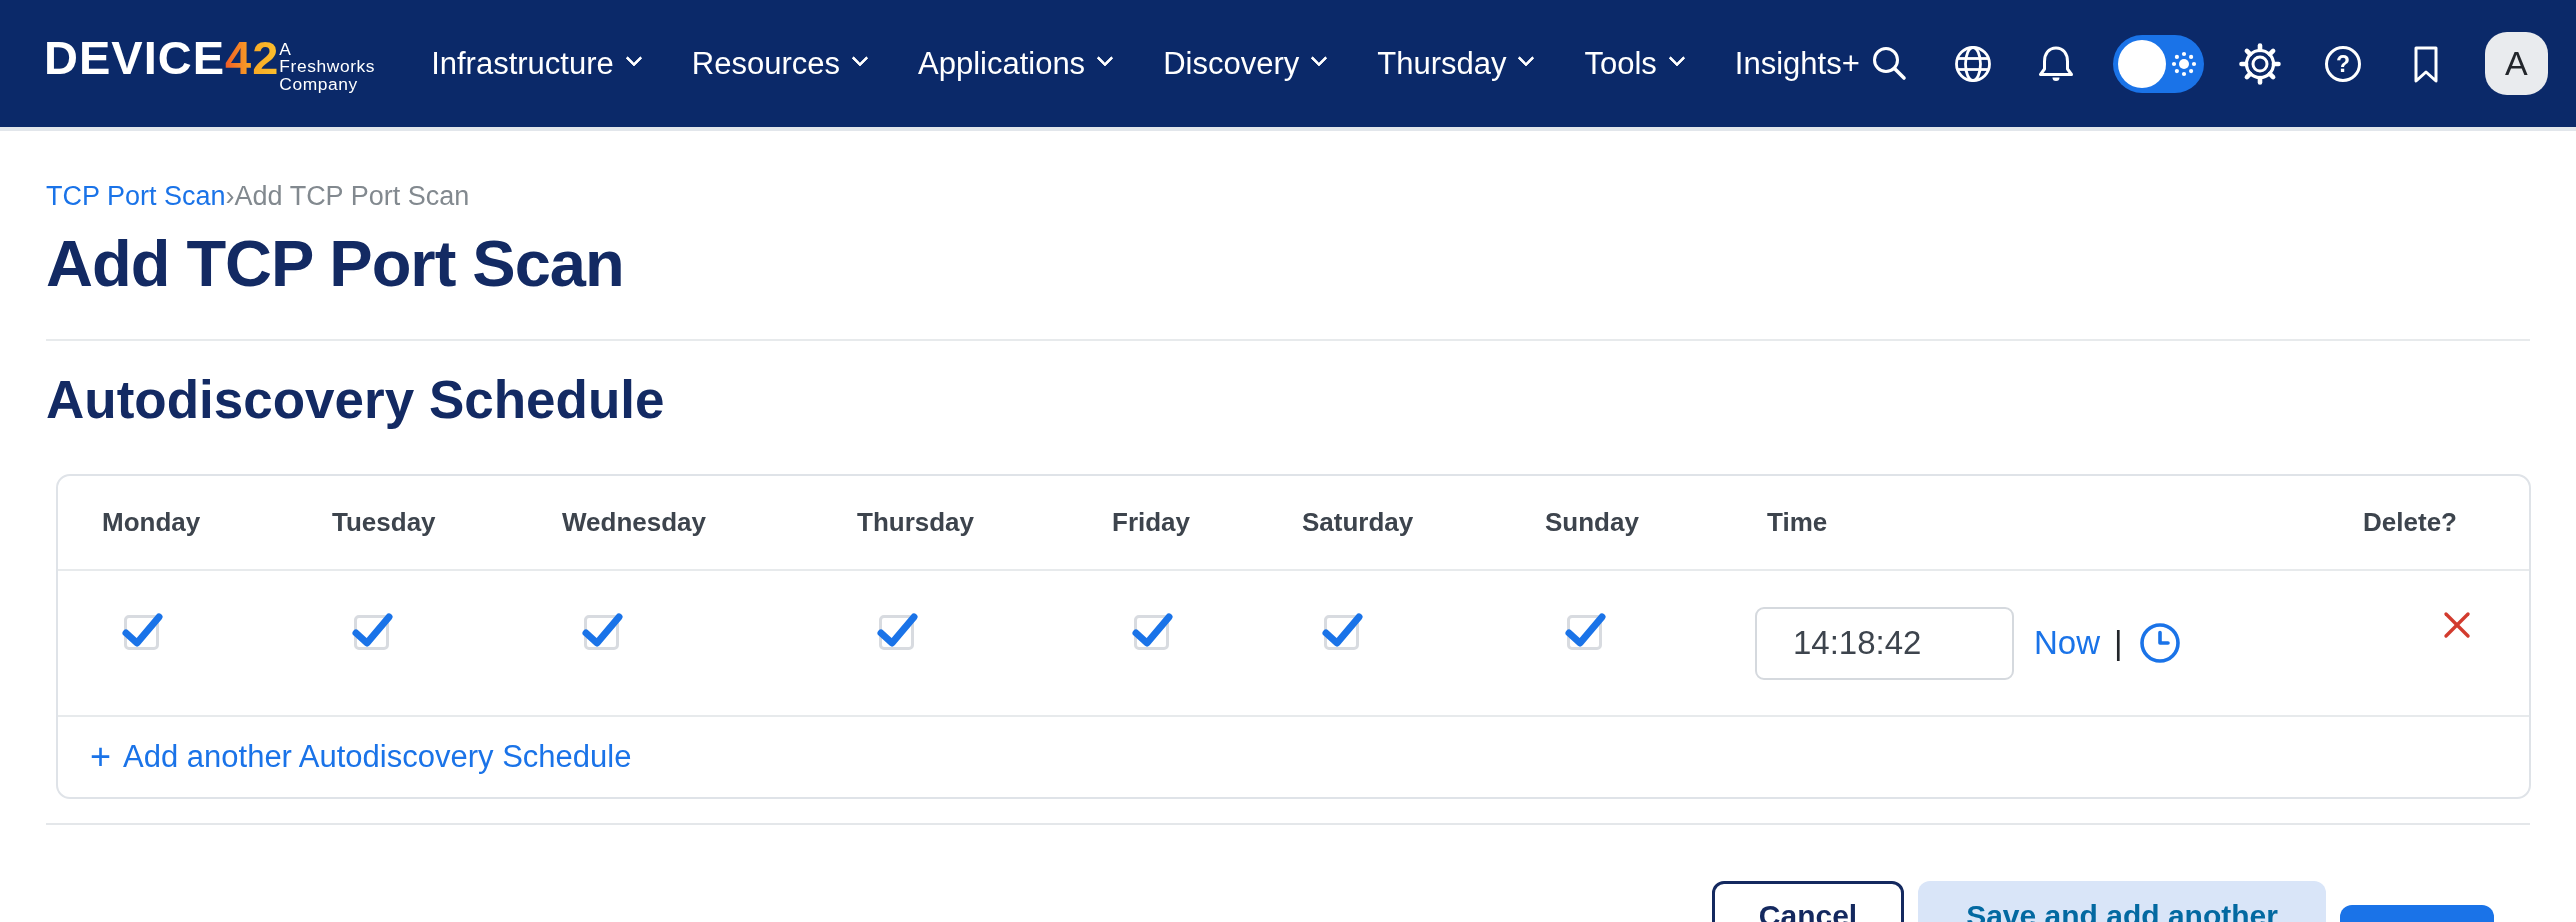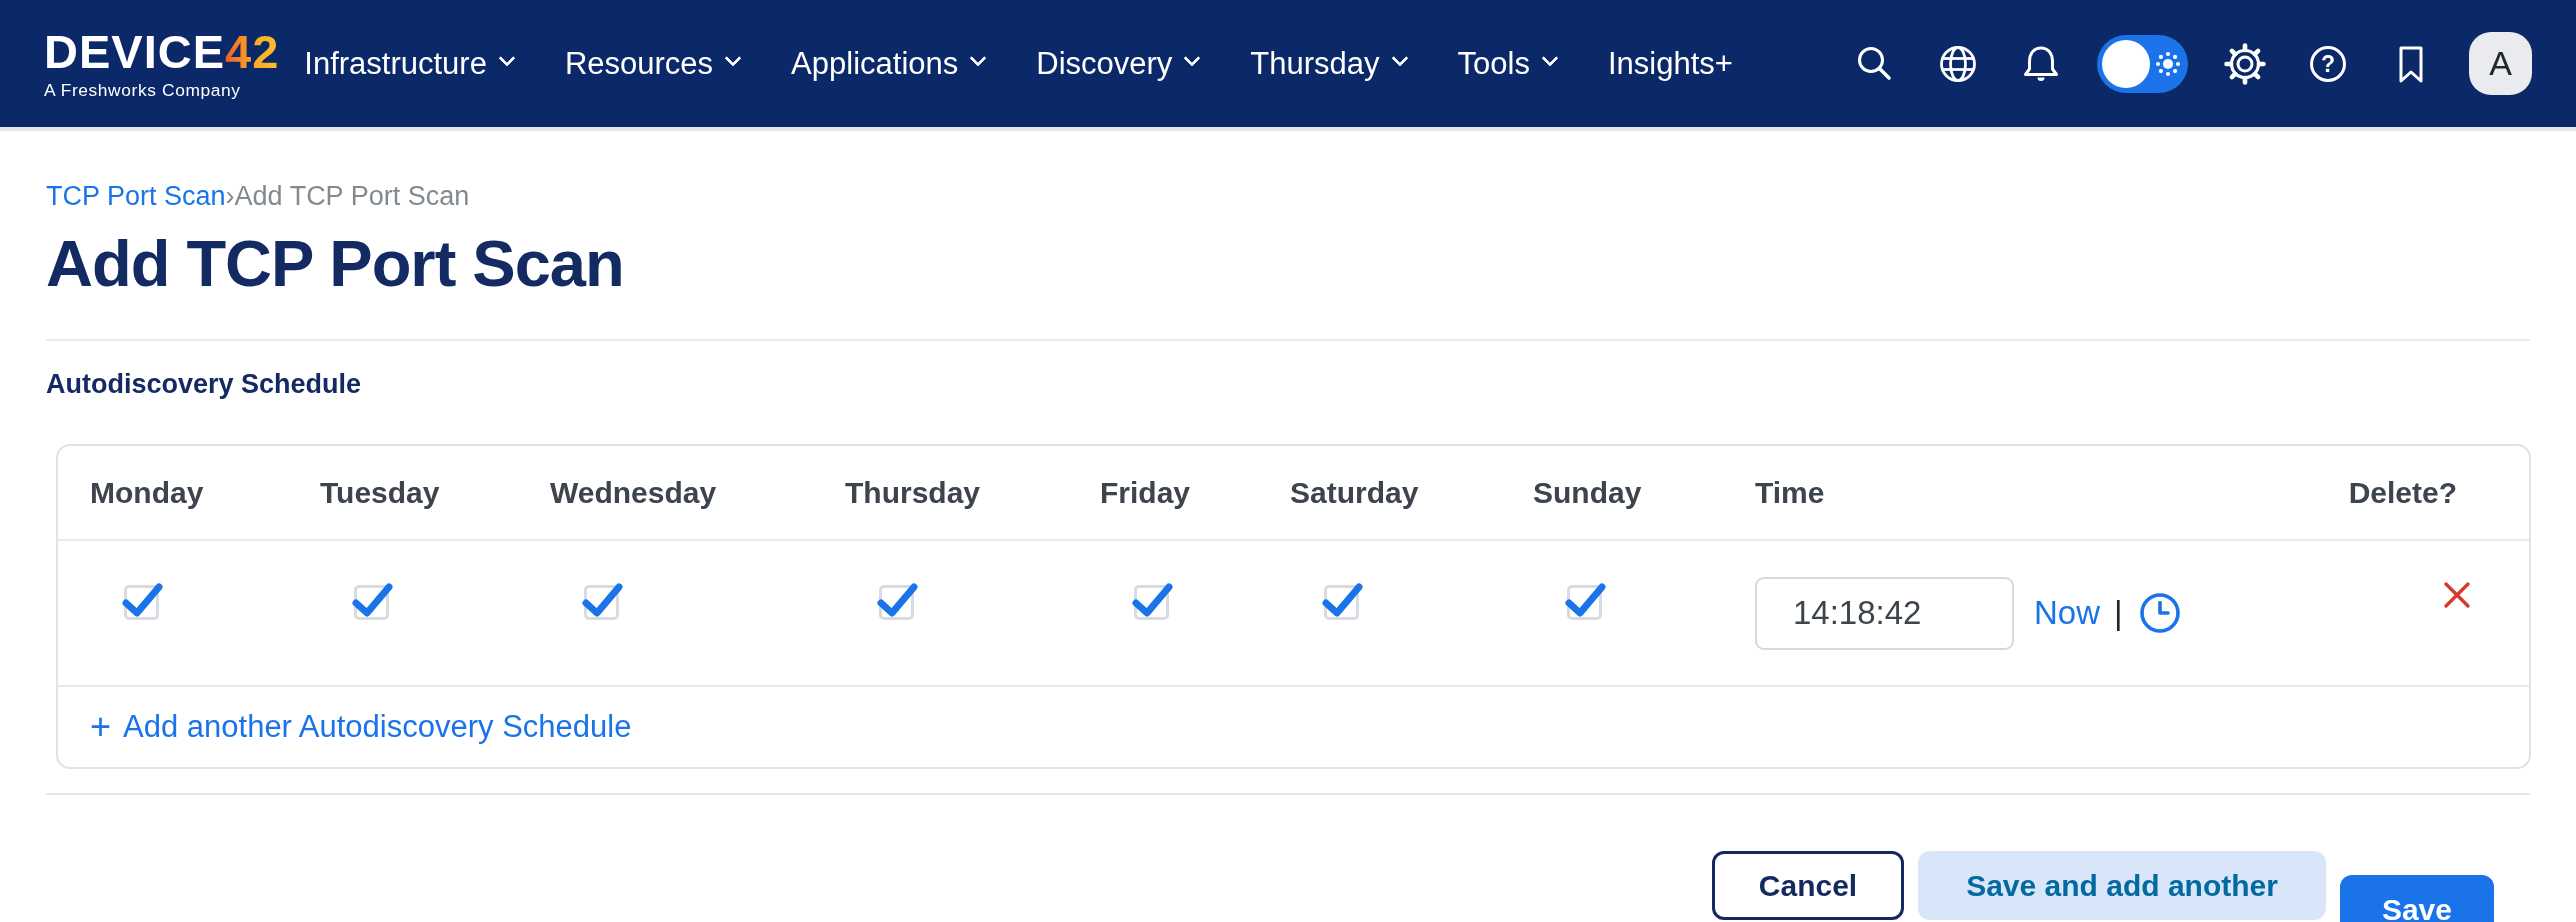--- a/index.html
+++ b/index.html
@@ -2,21 +2,21 @@
 <html><head>
 <meta charset="utf-8">
 <style>
   * { margin:0; padding:0; box-sizing:border-box; }
   html,body { width:2576px; height:922px; overflow:hidden; background:#ffffff;
               font-family:"Liberation Sans","DejaVu Sans",sans-serif; }
 
   
   .navbar { height:131px; background:#0b2969; border-bottom:4px solid #e2e6eb;
             display:flex; align-items:center; padding:0 44px; }
-  .brand { display:flex; flex-direction:column; line-height:1; cursor:pointer; margin-right:25px; }
+  .brand { display:flex; flex-direction:row; line-height:1; cursor:pointer; margin-right:56px; }
   .brand-main { font-size:47px; font-weight:700; color:#ffffff; letter-spacing:1px; }
   .brand-accent { background:linear-gradient(90deg,#f25c26,#f9a825,#fbc02d);
                   -webkit-background-clip:text; background-clip:text; color:transparent; }
   .brand-sub { color:#ffffff; font-size:17.4px; letter-spacing:0.6px; margin-top:7px; font-weight:400; }
 
   .nav-menu { display:flex; align-items:center; gap:52px; list-style:none; }
   .nav-item { display:flex; align-items:center; color:#ffffff; font-size:31px; font-weight:500;
               cursor:pointer; white-space:nowrap;justify-content:space-between; }
   .chev { width:12px; height:12px; border-right:3px solid #fff; border-bottom:3px solid #fff;
           border-radius:1px; transform:rotate(45deg) translate(-2px,-2px); margin-left:14px; margin-top:-6px; }
@@ -32,27 +32,27 @@
             font-size:34px; font-weight:500; display:flex; align-items:center; justify-content:center;
             border:none; cursor:pointer; margin-left:6px; }
 
   
   .content { padding:0 46px; }
   .breadcrumb { margin-top:50px; font-size:27px; display:flex; align-items:center; }
   .crumb-link { color:#1a73e8; text-decoration:none; font-weight:500; cursor:pointer; }
   .crumb-sep, .crumb-current { color:#82898f; font-weight:500; }
   .page-title { margin-top:14px; font-size:65px; font-weight:700; color:#132a63; letter-spacing:-1px; }
   .divider { height:2px; background:#e7eaec; margin-top:38px; }
-  .section-heading { margin-top:28px; font-size:27px; font-weight:700; color:#132a63; }
+  .section-heading { margin-top:28px; font-size:53px; font-weight:700; color:#132a63; }
 
   
   .table-wrap { margin:44px 0 0 10px; width:2475px; border:2px solid #dfe3e8; border-radius:14px; overflow:hidden; }
   table { width:100%; border-collapse:collapse; table-layout:fixed; }
-  thead th { height:94px; text-align:left; font-size:30px; font-weight:700; color:#3d444d;
-             padding-left:32px; border-bottom:2px solid #e7eaec; white-space:nowrap; }
+  thead th { height:94px; text-align:left; font-size:26px; font-weight:700; color:#3d444d;
+             padding-left:44px; border-bottom:2px solid #e7eaec; white-space:nowrap; }
   thead th.del-h { text-align:right; padding-right:75px; }
   tbody td { height:146px; border-bottom:2px solid #e7eaec; vertical-align:middle; padding-left:32px; }
 
   .checkbox { position:relative; display:inline-block; width:35px; height:35px; background:#fff;
               border:3px solid #d8dbe0; border-radius:5px; margin-left:34px; margin-top:-18px; cursor:pointer; }
   .checkbox svg { position:absolute; left:-7px; top:-9px; overflow:visible; }
 
   .time-cell-inner { display:flex; align-items:center; }
   .time-input { width:259px; height:73px; border:2px solid #d5d9de; border-radius:9px; font-size:33px;
                 color:#3d444d; padding-left:36px; font-family:inherit; outline:none; }

